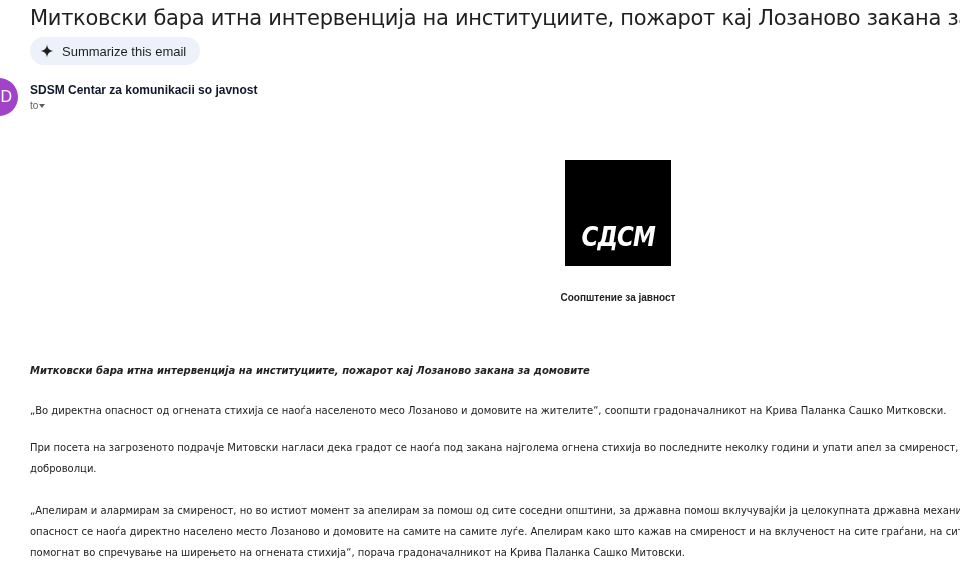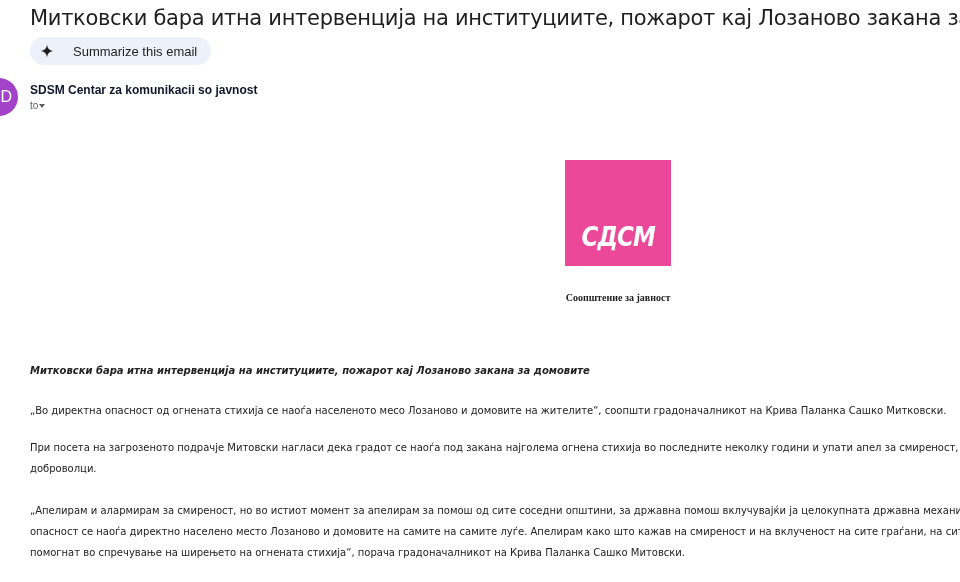--- a/index.html
+++ b/index.html
@@ -1,26 +1,26 @@
 <!DOCTYPE html>
 <html><head>
 <meta charset="utf-8">
 <style>
   html, body { margin:0; padding:0; }
   body { width:960px; height:582px; overflow:hidden; background:#ffffff; position:relative; font-family:"Liberation Sans", sans-serif; color:#1f1f1f; }
   .subject { position:absolute; left:30px; top:6px; white-space:nowrap; font-size:21px; color:#1f1f1f; font-family:"DejaVu Sans", sans-serif; letter-spacing:-0.3px; }
-  .summarize { position:absolute; left:30px; top:37px; height:28px; padding:0 14px 0 10px; background:#edf1f9; border-radius:14px; display:flex; align-items:center; font-size:13px; color:#1f1f1f; gap:19px; }
+  .summarize { position:absolute; left:30px; top:37px; height:28px; padding:0 14px 0 10px; background:#edf1f9; border-radius:14px; display:flex; align-items:center; font-size:13px; color:#1f1f1f; gap:8px; }
   .summarize svg { width:14px; height:14px; }
   .avatar { position:absolute; left:-20px; top:78px; width:38px; height:38px; border-radius:50%; background:#a142c8; color:#fff; display:flex; align-items:center; justify-content:flex-end; padding-right:6px; box-sizing:border-box; font-size:16px; }
   .sender { position:absolute; left:30px; top:83px; font-size:12px; font-weight:bold; color:#0f172a; }
   .to-line { position:absolute; left:30px; top:100px; font-size:10px; color:#5e5e5e; display:flex; align-items:center; gap:1px; }
   .to-line .caret { width:0; height:0; border-left:3px solid transparent; border-right:3px solid transparent; border-top:4px solid #5e5e5e; }
-  .logo { position:absolute; left:565px; top:160px; width:106px; height:106px; background:#ec4899; display:flex; align-items:flex-end; justify-content:center; padding-bottom:14px; box-sizing:border-box; }
+  .logo { position:absolute; left:565px; top:160px; width:106px; height:106px; background:#000000; display:flex; align-items:flex-end; justify-content:center; padding-bottom:14px; box-sizing:border-box; }
   .logo span { color:#fff; font-weight:bold; font-style:italic; font-size:27px; letter-spacing:-1px; font-family:"DejaVu Sans", sans-serif; transform:scaleX(0.85); display:inline-block; }
-  .press-label { position:absolute; left:520px; top:292px; width:196px; text-align:center; font-size:10px; font-weight:bold; color:#222; font-family:Liberation Serif, serif; }
+  .press-label { position:absolute; left:520px; top:292px; width:196px; text-align:center; font-size:10px; font-weight:bold; color:#222; font-family:Liberation Sans, sans-serif; }
   .body-text { position:absolute; left:30px; width:960px; font-size:10px; color:#222; font-family:"DejaVu Sans", sans-serif; white-space:nowrap; }
   .headline { top:365px; font-weight:bold; font-style:italic; }
   .p1 { top:405px; }
   .p2 { top:437px; line-height:21px; }
   .p3 { top:500px; line-height:21px; }
 </style>
 </head>
 <body>
 
 <div class="subject">

